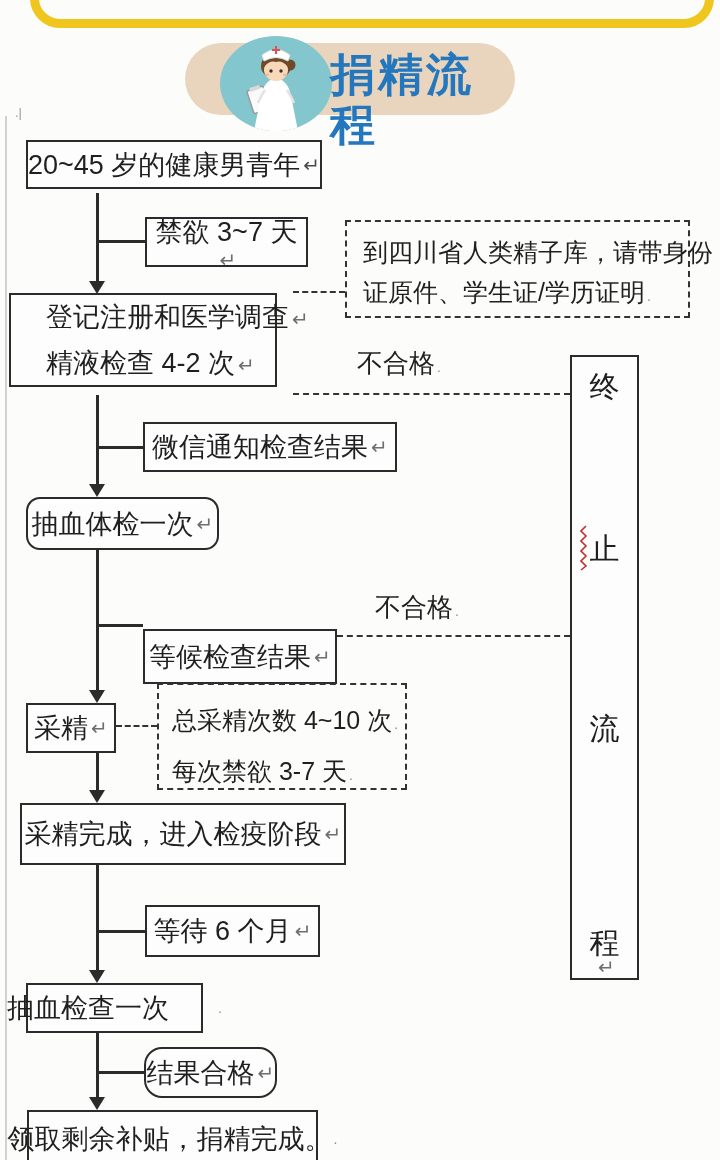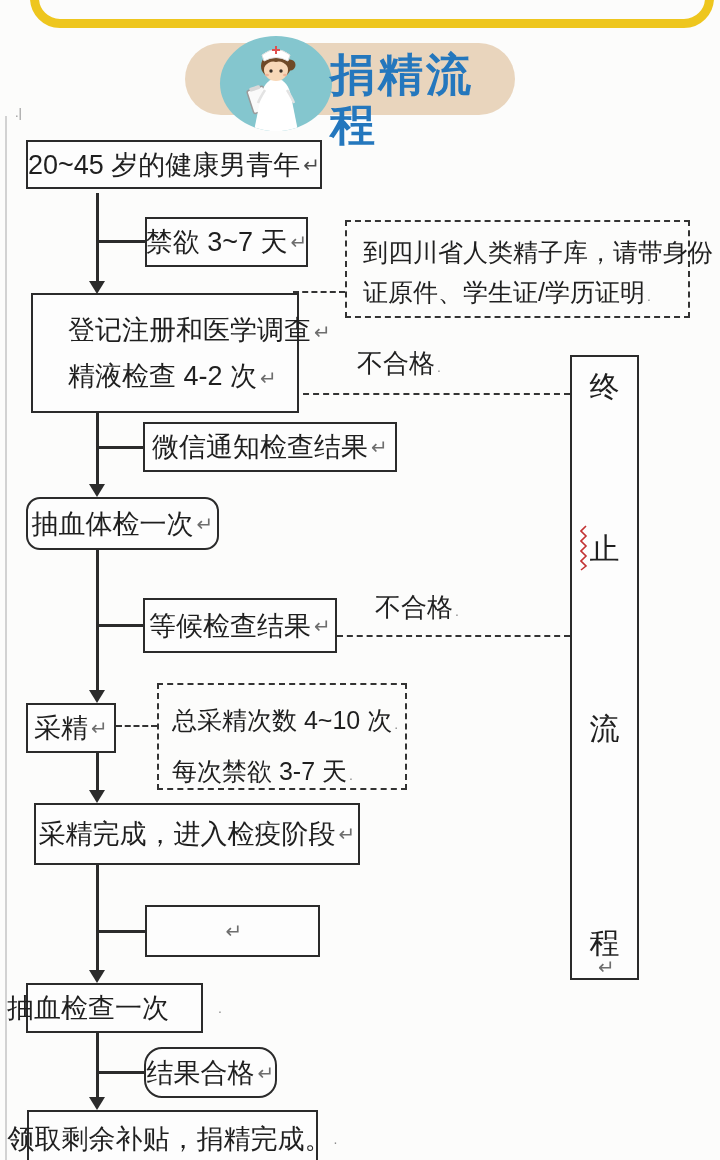--- a/index.html
+++ b/index.html
@@ -98,68 +98,69 @@
 <div class="abs dashline" style="left:116px;top:725px;width:41px;"></div>
 
 <div class="abs faillabel" style="left:357px;top:346px;"><span>不合格</span><span class="dot">.</span></div>
 <div class="abs faillabel" style="left:375px;top:590px;"><span>不合格</span><span class="dot">.</span></div>
 
 <div class="abs fbox" style="left:26px;top:140px;width:296px;height:49px;">
   <span>20~45 岁的健康男青年</span>
     <span class="ret" style="color:#4a4a4a;">↵</span>
 </div>
 
-<div class="abs fbox" style="left:145px;top:217px;width:163px;height:50px;">
+<div class="abs fbox" style="left:145px;top:217px;width:163px;height:50px;flex-direction:column;">
   <span>禁欲 3~7 天</span>
     <span class="ret">↵</span>
 </div>
 
 <div class="abs dbox note1">
   <div><span>到四川省人类精子库，请带身份</span></div>
   <div><span>证原件、学生证/学历证明</span><span class="dot">.</span></div>
 </div>
 
-<div class="abs fbox leftal" style="left:31px;top:293px;width:268px;height:120px;padding-left:35px;">
+<div class="abs fbox leftal" style="left:9px;top:293px;width:268px;height:94px;padding-left:35px;">
   <div class="register-lines">
     <div><span>登记注册和医学调查</span><span class="ret">↵</span></div>
     <div><span>精液检查 4-2 次</span><span class="ret">↵</span></div>
   </div>
 </div>
 
 <div class="abs fbox" style="left:143px;top:422px;width:254px;height:50px;">
   <span>微信通知检查结果</span>
     <span class="ret">↵</span>
 </div>
 
 <div class="abs fbox" style="left:26px;top:497px;width:193px;height:53px;border-radius:14px;">
   <span>抽血体检一次</span>
     <span class="ret">↵</span>
 </div>
 
-<div class="abs fbox" style="left:143px;top:598px;width:194px;height:55px;">
+<div class="abs fbox" style="left:143px;top:629px;width:194px;height:55px;">
   <span>等候检查结果</span>
     <span class="ret">↵</span>
 </div>
 
 <div class="abs fbox" style="left:26px;top:703px;width:90px;height:50px;">
   <span>采精</span>
     <span class="ret">↵</span>
 </div>
 
 <div class="abs dbox note2">
   <div><span>总采精次数 4~10 次</span><span class="dot">.</span></div>
   <div><span>每次禁欲 3-7 天</span><span class="dot">.</span></div>
 </div>
 
-<div class="abs fbox" style="left:34px;top:803px;width:326px;height:62px;">
+<div class="abs fbox" style="left:20px;top:803px;width:326px;height:62px;">
   <span>采精完成，进入检疫阶段</span>
     <span class="ret">↵</span>
 </div>
 
 <div class="abs fbox" style="left:145px;top:905px;width:175px;height:52px;">
+  <span>等待 6 个月</span>
     <span class="ret">↵</span>
 </div>
 
 <div class="abs fbox" style="left:26px;top:983px;width:177px;height:50px;gap:47px;">
   <span>抽血检查一次</span>
     <span class="dot">.</span>
 </div>
 
 <div class="abs fbox" style="left:144px;top:1047px;width:133px;height:51px;border-radius:18px;">
   <span>结果合格</span>

